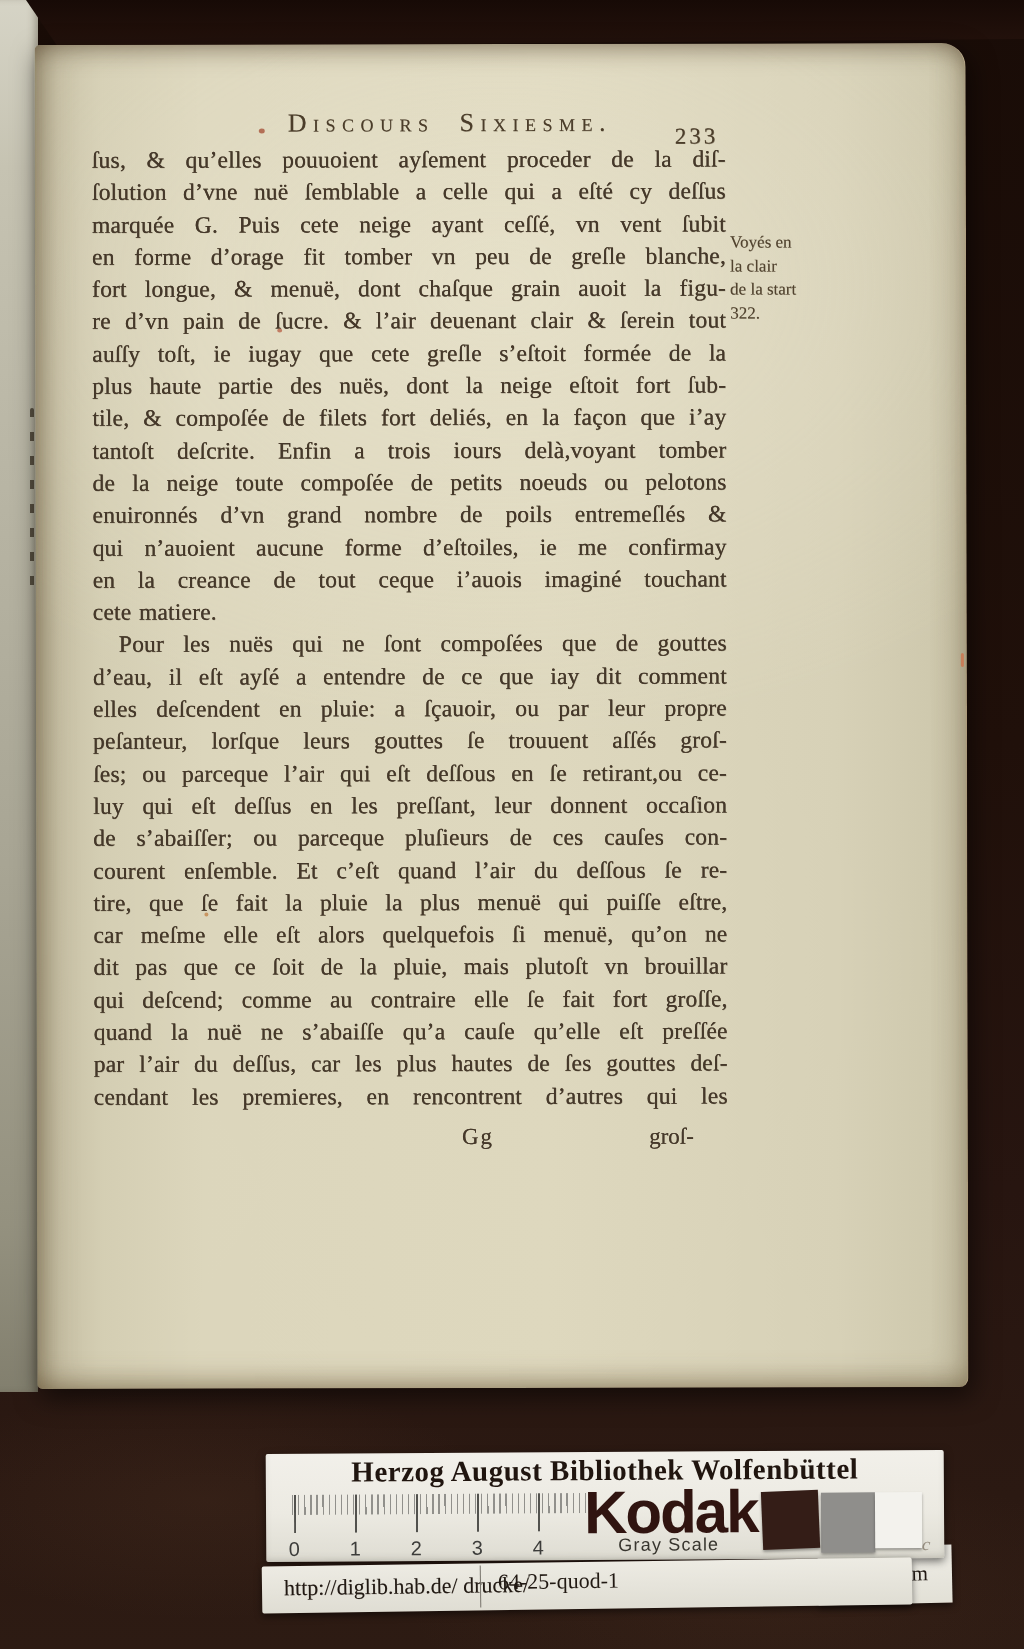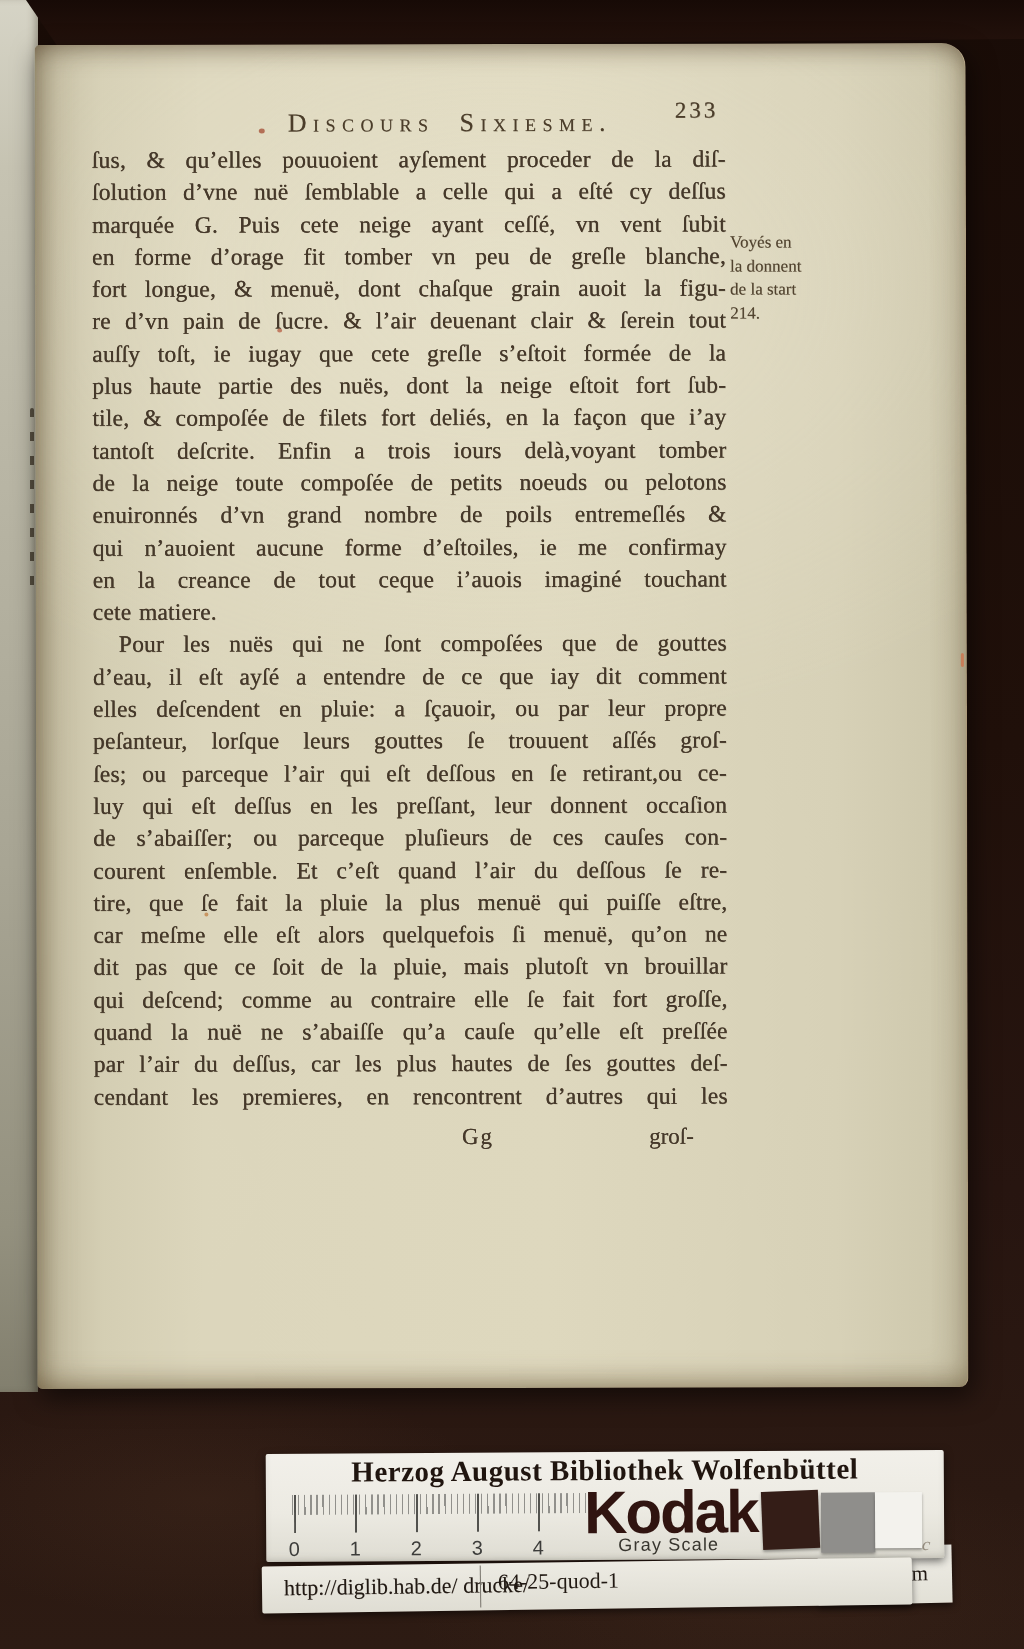--- a/index.html
+++ b/index.html
@@ -35,21 +35,21 @@
     box-shadow:
       inset 0 18px 26px -16px rgba(70,50,30,.55),
       inset -14px -16px 30px -10px rgba(115,95,60,.33),
       inset 22px 0 36px -18px rgba(95,78,48,.42),
       inset 0 -14px 22px -14px rgba(95,78,48,.45),
       4px 9px 26px rgba(0,0,0,.55);
     border-right:1px solid rgba(150,105,60,.25);}
   .running-head{position:absolute;left:180px;top:64px;width:470px;text-align:center;
     font-variant:small-caps;font-size:26px;letter-spacing:6.5px;word-spacing:12px;
     color:#4b3d2a;text-shadow:.4px .4px .4px rgba(70,56,38,.5);}
-  .page-number{position:absolute;left:640px;top:54px;font-size:23px;letter-spacing:3px;
+  .page-number{position:absolute;left:640px;top:80px;font-size:23px;letter-spacing:3px;
     color:#4b3d2a;text-shadow:.4px .4px .4px rgba(70,56,38,.5);}
   .textblock{position:absolute;left:57px;top:99px;width:634px;}
   .line{font-size:23.5px;line-height:32.3px;height:32.3px;color:#45382a;
     letter-spacing:.2px;word-spacing:1.5px;white-space:normal;
     text-align:justify;text-align-last:justify;
     text-shadow:0 0 .5px rgba(69,56,39,.85),.4px .4px .3px rgba(69,56,39,.35);}
   .line.indent{text-indent:26px;}
   .line.flush{text-align-last:left;}
   .margin-note{position:absolute;left:695px;top:163px;width:96px;margin-top:24px;}
   .note-line{font-size:17px;line-height:23.5px;color:#51432f;
@@ -143,23 +143,23 @@
         <div class="line">car meſme elle eſt alors quelquefois ſi menuë, qu’on ne</div>
         <div class="line">dit pas que ce ſoit de la pluie, mais plutoſt vn brouillar</div>
         <div class="line">qui deſcend; comme au contraire elle ſe fait fort groſſe,</div>
         <div class="line">quand  la nuë ne s’abaiſſe qu’a cauſe qu’elle eſt preſſée</div>
         <div class="line">par l’air du deſſus, car les plus hautes de ſes gouttes deſ-</div>
         <div class="line">cendant les premieres, en rencontrent d’autres qui les</div>
       </div>
 
     <div class="margin-note" id="marginnote">
         <div class="note-line">Voyés en</div>
-        <div class="note-line">la donnent</div>
+        <div class="note-line">la clair</div>
         <div class="note-line">de la start</div>
-        <div class="note-line">214.</div>
+        <div class="note-line">322.</div>
       </div>
 
     <div class="sig-row">
       <span class="signature">Gg</span>
       <span class="catchword">groſ-</span>
     </div>
 
     <div class="speck" style="left:224px;top:84px;width:6px;height:5px;background:#a8543b;opacity:.8;"></div>
     <div class="speck" style="left:242px;top:284px;width:5px;height:4px;background:#b4543a;opacity:.7;"></div>
     <div class="speck" style="left:168px;top:868px;width:4px;height:4px;background:#c07a3c;opacity:.7;"></div>

